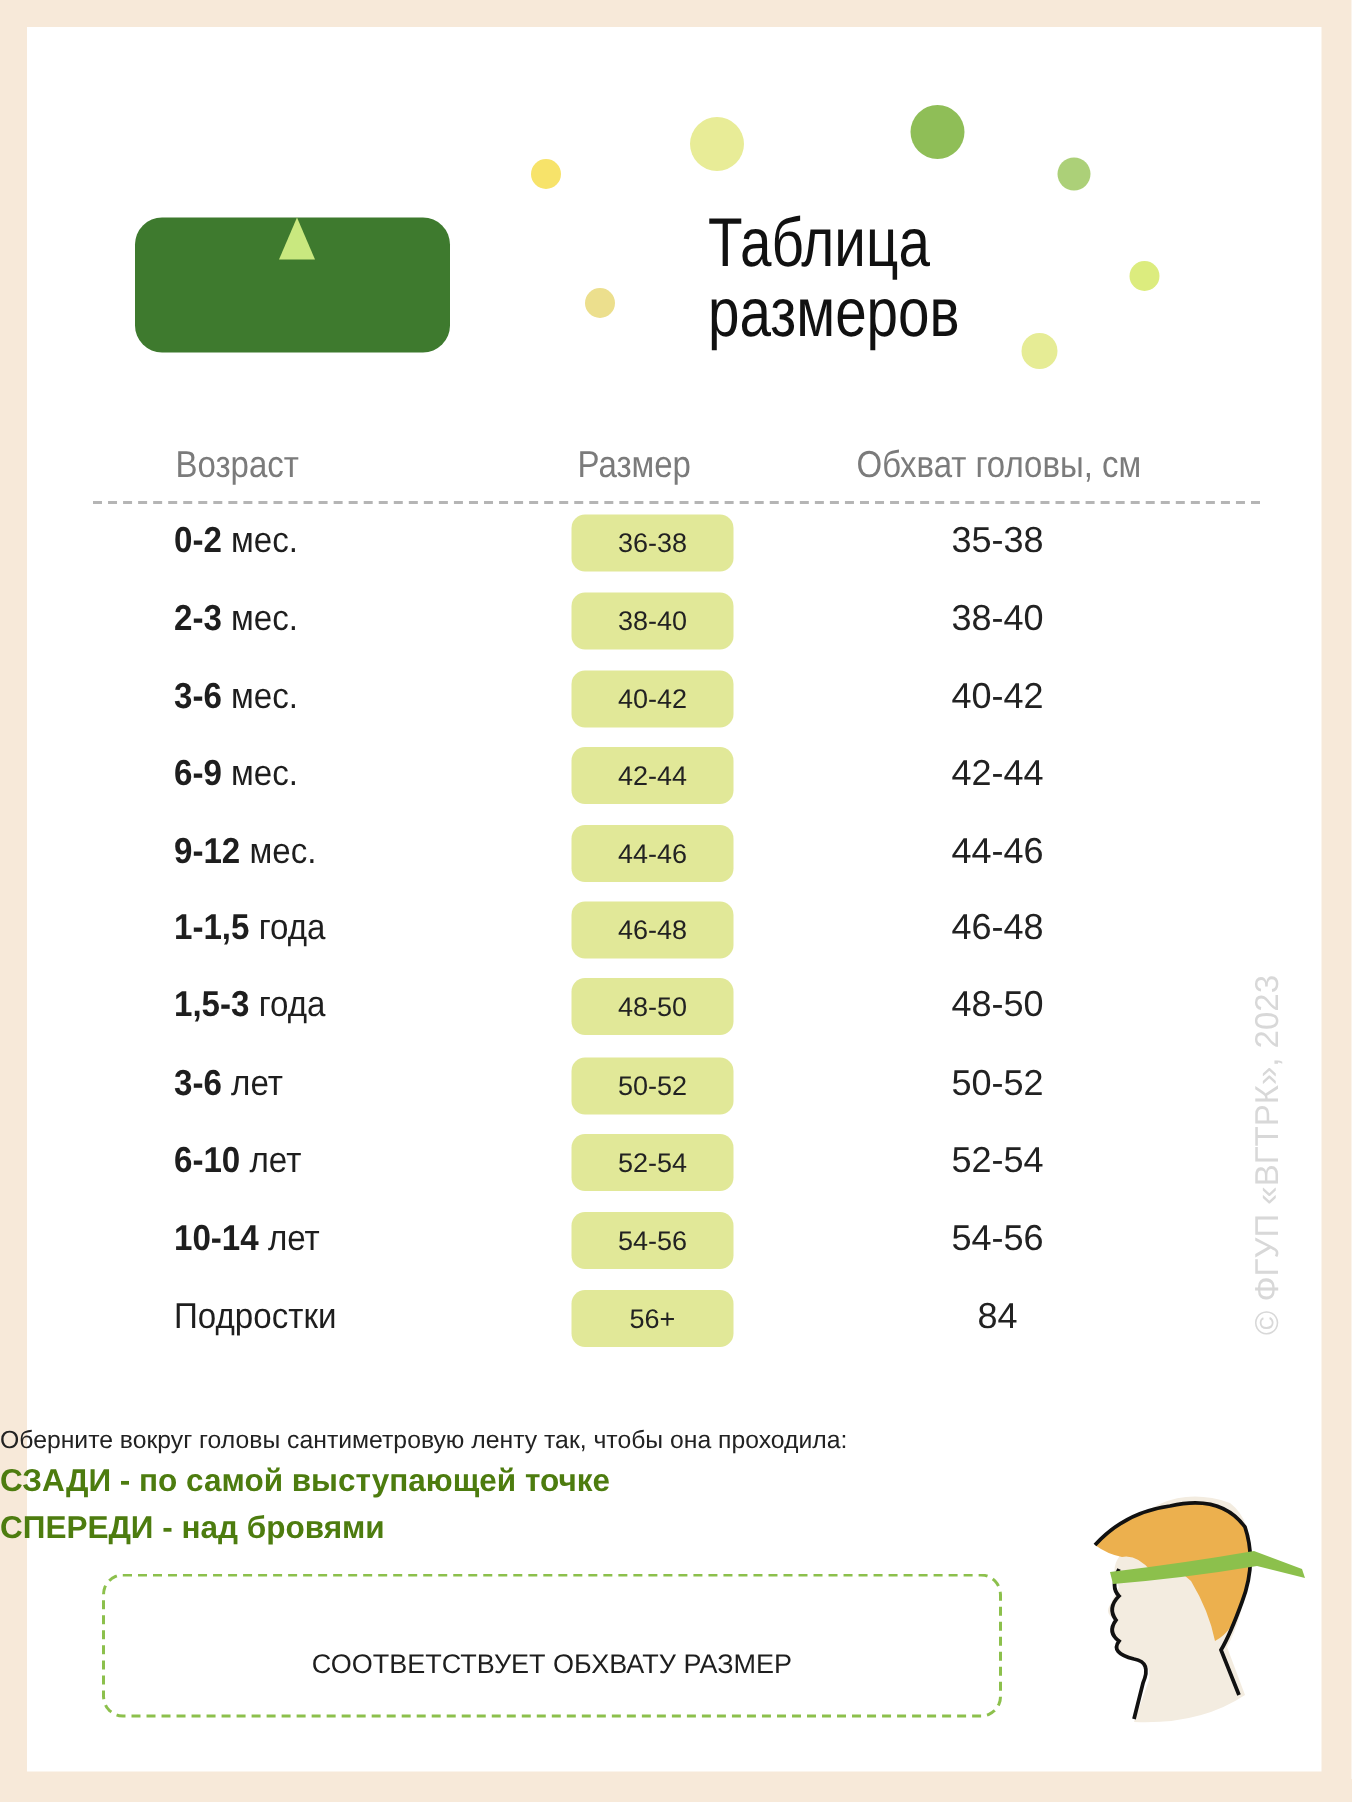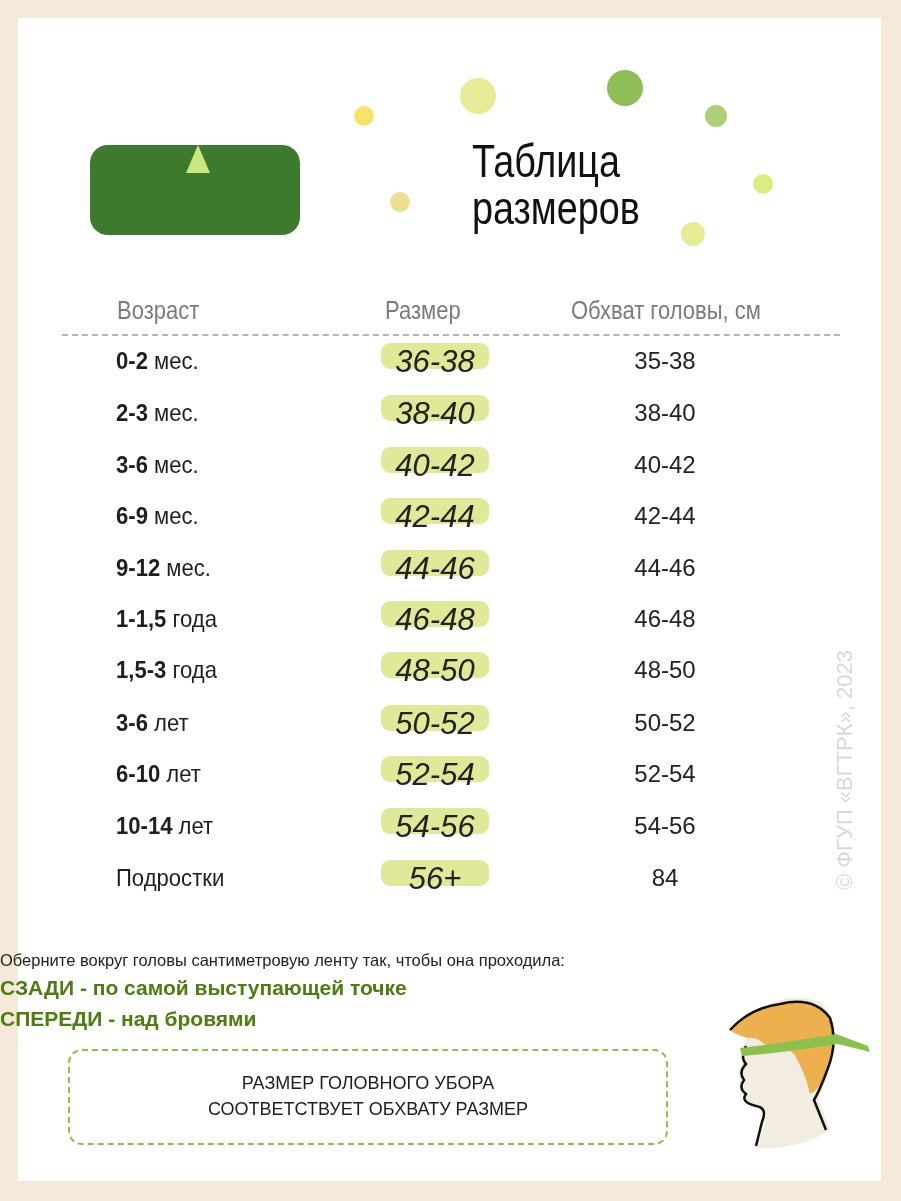--- a/index.html
+++ b/index.html
@@ -54,23 +54,23 @@
     border-top: 2px dashed #b5b5b5;
   }
 
   .row { position: absolute; left: 0; width: 901px; height: 40px; }
   .age {
     position: absolute; left: 116px; top: 4px; font-size: 24px; color: #1e1e1e;
     white-space: nowrap; transform: scaleX(0.92); transform-origin: left top;
   }
   .age b { font-weight: bold; }
   .size-pill {
-    position: absolute; left: 381px; top: 0; width: 108px; height: 26px;
+    position: absolute; left: 381px; top: 0; width: 108px; height: 38px;
     background: #e1e898; border-radius: 9px;
-    text-align: center; line-height: 38px; font-size: 31px; color: #222; font-style: italic;
+    text-align: center; line-height: 38px; font-size: 18px; color: #222;
   }
   .girth {
     position: absolute; left: 600px; width: 130px; top: 4px; text-align: center;
     font-size: 24px; color: #222;
   }
 
   .copyright {
     position: absolute; left: 832px; top: 890px;
     transform: rotate(-90deg); transform-origin: left top;
     font-size: 22px; color: #d8d8d8; white-space: nowrap;
@@ -181,21 +181,20 @@
     </div>
   </div>
 
 <div class="copyright">© ФГУП «ВГТРК», 2023</div>
 
 <div class="instr small">Оберните вокруг головы сантиметровую ленту так, чтобы она проходила:</div>
 <div class="instr big" style="top:976px">СЗАДИ - по самой выступающей точке</div>
 <div class="instr big" style="top:1007px">СПЕРЕДИ - над бровями</div>
 
 <div class="note-box">
-  <div class="note-line" style="top:22px">РАЗМЕР ГОЛОВНОГО УБОРА</div>
   <div class="note-line" style="top:48px">СООТВЕТСТВУЕТ ОБХВАТУ РАЗМЕР</div>
 </div>
 
 <svg class="head-illus" viewBox="0 0 170 170">
   <g>
     <circle cx="80" cy="78" r="70" fill="#ffffff"></circle>
     <path d="M40 30 Q70 -2 110 12 Q128 26 122 60 Q118 90 108 108 L120 140 Q90 160 46 158 L56 130 Q58 118 46 116 Q30 112 36 104 Q28 100 34 90 Q26 86 30 80 L36 68 Q30 56 36 48 Z" fill="#f3ece0"></path>
     <path d="M20 40 Q40 18 70 14 Q104 6 120 28 Q128 52 118 78 Q112 98 100 104 Q96 84 84 64 Q70 50 58 58 Q48 46 38 48 Q28 46 20 40 Z" fill="#ecb04e"></path>
     <path d="M20 40 Q40 18 70 14 Q104 6 120 28 Q128 52 118 78 Q110 100 104 110 L116 140" fill="none" stroke="#111" stroke-width="2.5"></path>
     <path d="M36 56 Q30 68 36 74 Q28 82 34 90 Q28 98 36 104 Q30 112 46 116 Q58 118 52 132 L46 156" fill="none" stroke="#111" stroke-width="2.5"></path>

